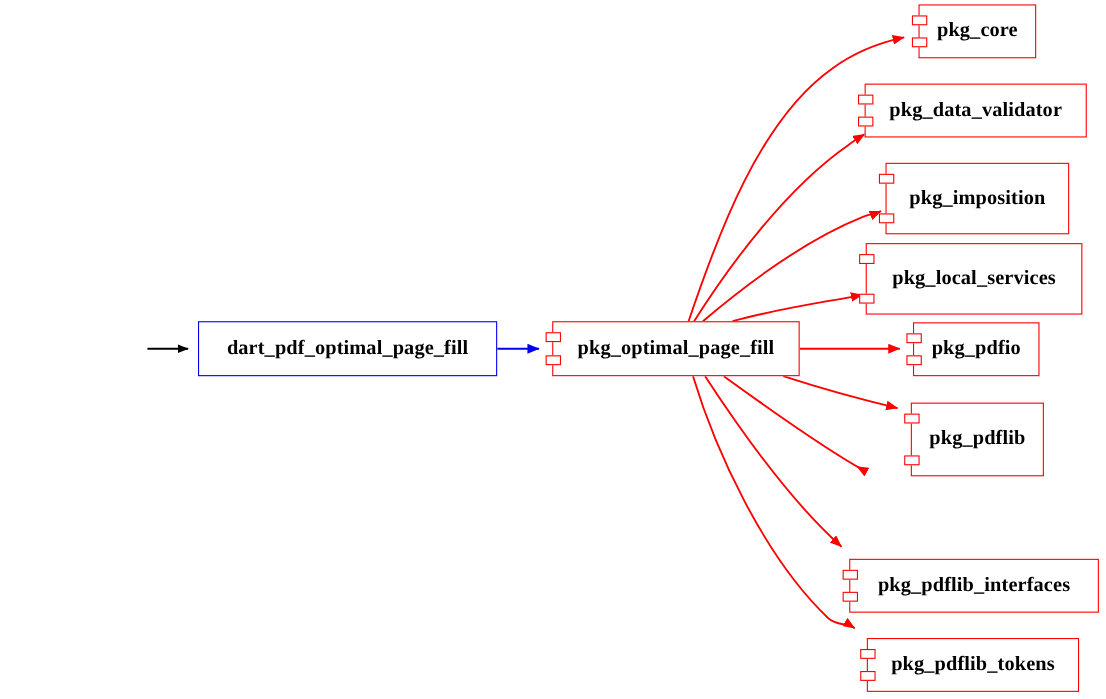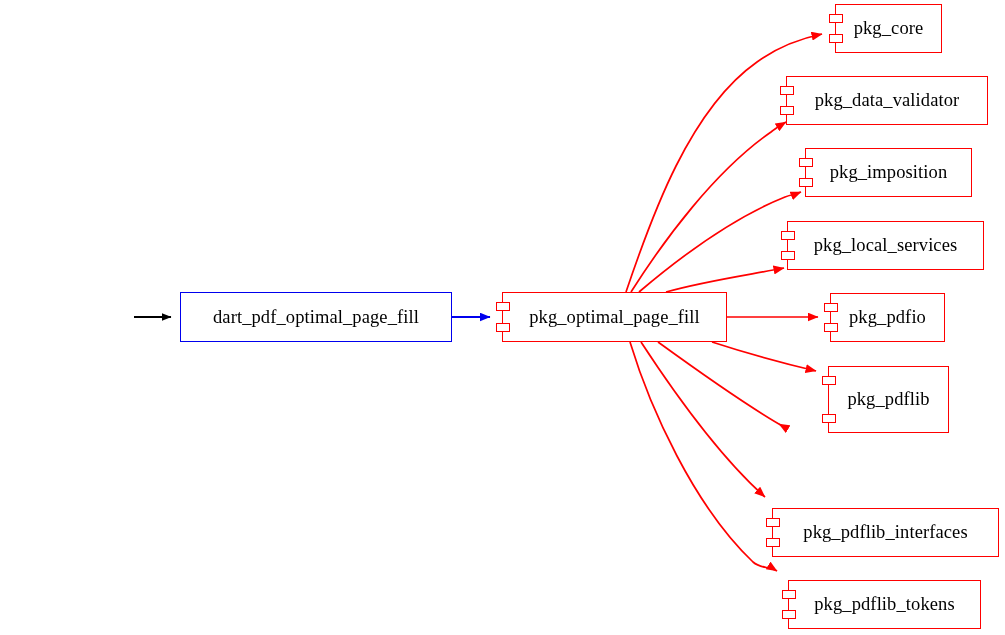--- a/index.html
+++ b/index.html
@@ -33,20 +33,21 @@
     width: 1005px;
     height: 635px;
   }
   .node {
     position: absolute;
     box-sizing: border-box;
     display: flex;
     align-items: center;
     justify-content: center;
     background: #ffffff;
+    font-weight: bold;
   }
   .node .label {
     font-size: 18.5px;
     line-height: 1;
     white-space: nowrap;
     color: #000000;
     letter-spacing: 0.1px;
   }
   
   .node.box {
@@ -127,27 +128,27 @@
       <span class="tab bottom"></span>
       <span class="label">pkg_core</span>
     </div>
 
     <div class="node component" style="left:786px; top:76px; width:202px; height:49px;justify-content:center;">
       <span class="tab top"></span>
       <span class="tab bottom"></span>
       <span class="label">pkg_data_validator</span>
     </div>
 
-    <div class="node component" style="left:805px; top:148px; width:167px; height:49px;">
+    <div class="node component" style="left:805px; top:148px; width:167px; height:65px;">
       <span class="tab top"></span>
       <span class="tab bottom"></span>
       <span class="label">pkg_imposition</span>
     </div>
 
-    <div class="node component" style="left:787px; top:221px; width:197px; height:49px;">
+    <div class="node component" style="left:787px; top:221px; width:197px; height:65px;">
       <span class="tab top"></span>
       <span class="tab bottom"></span>
       <span class="label">pkg_local_services</span>
     </div>
 
     <div class="node component" style="left:830px; top:293px; width:115px; height:49px;">
       <span class="tab top"></span>
       <span class="tab bottom"></span>
       <span class="label">pkg_pdfio</span>
     </div>

